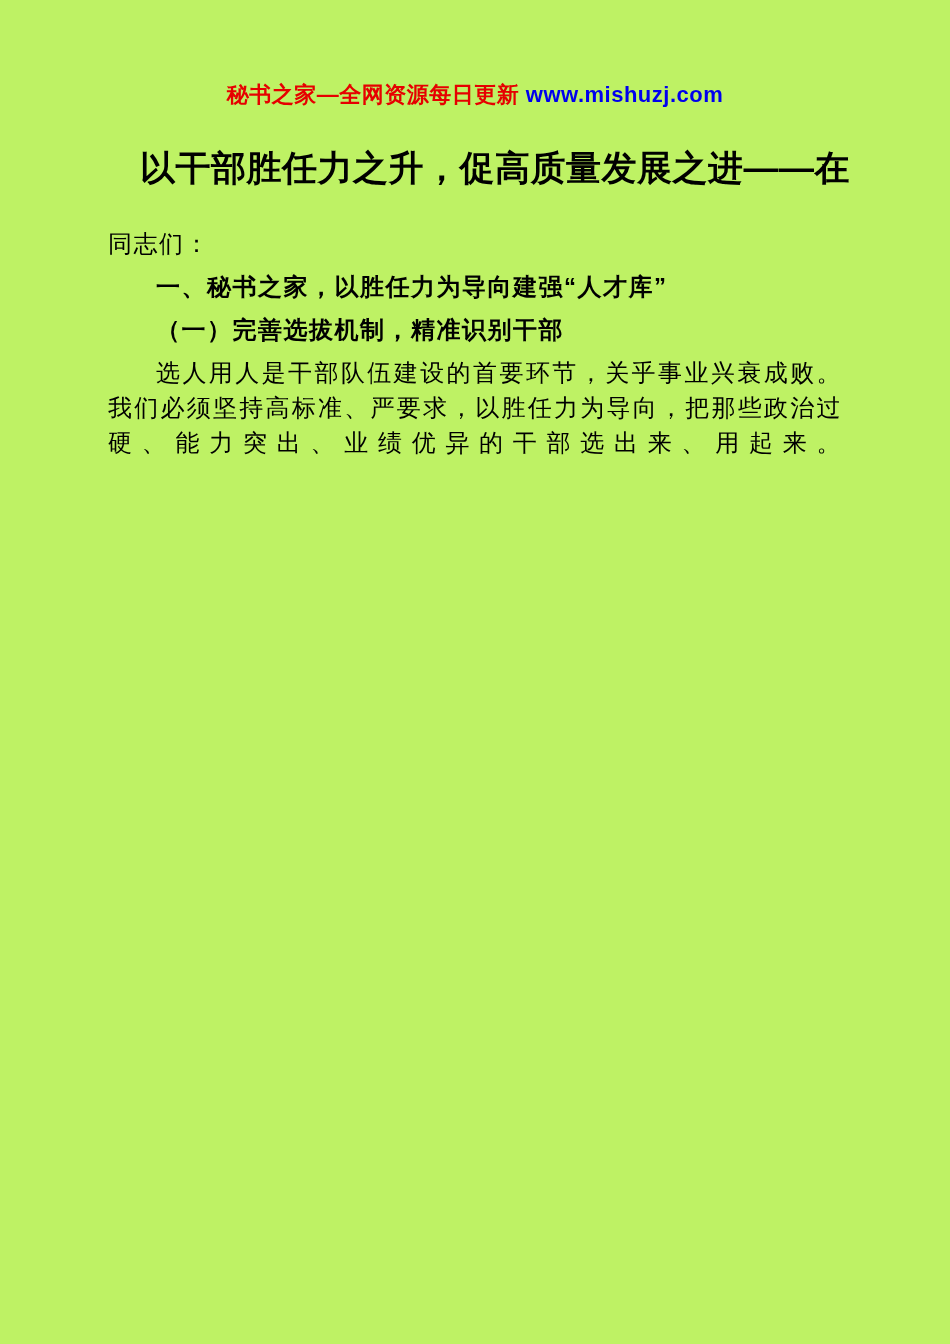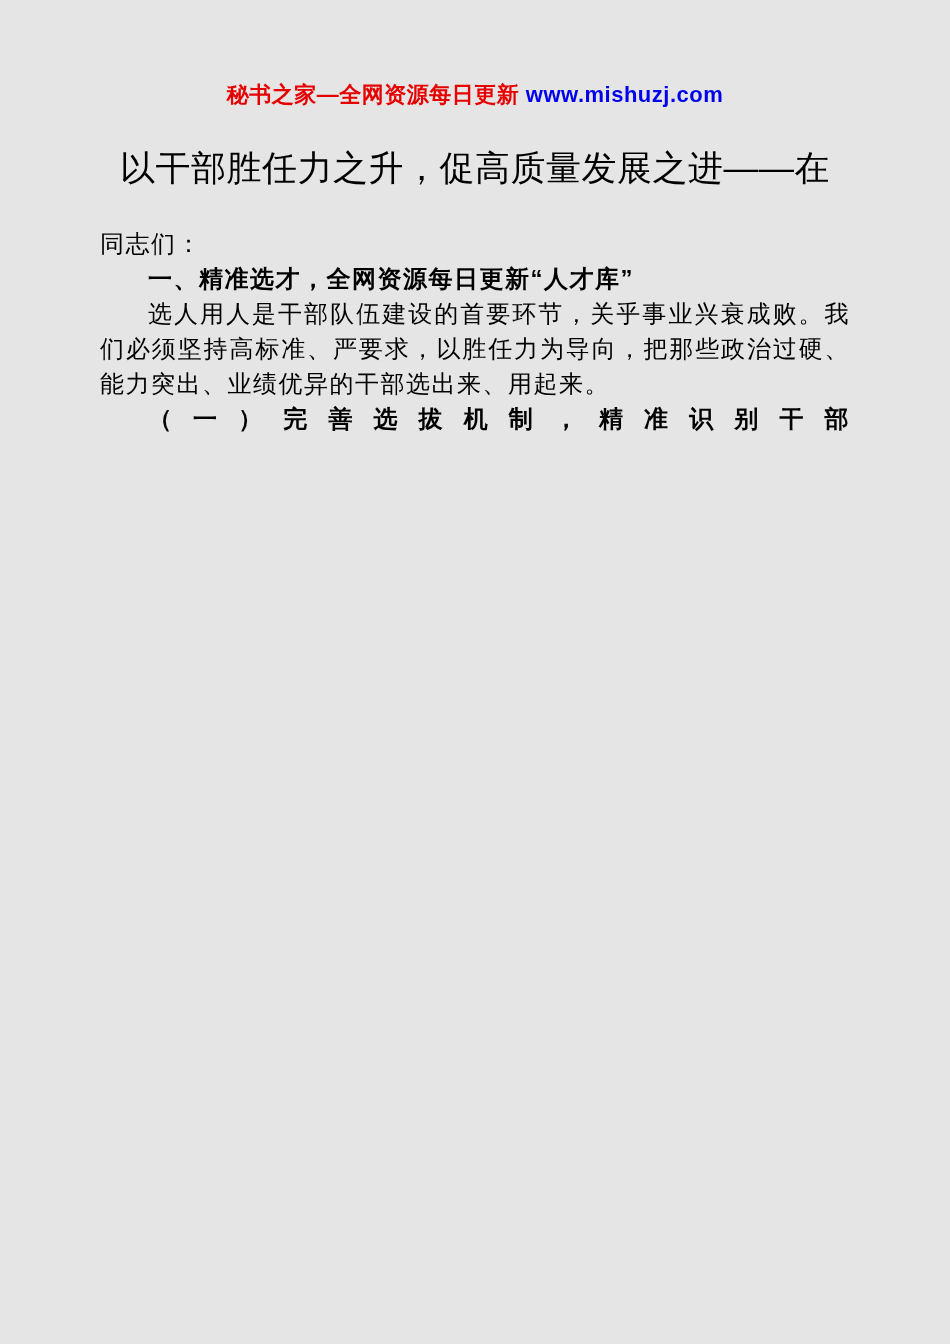--- a/index.html
+++ b/index.html
@@ -3,70 +3,70 @@
   <meta charset="utf-8">
   <style>
     * { box-sizing: border-box; }
     html, body { margin: 0; padding: 0; }
     body { background: #ffffff; }
 
     .page {
       width: 950px;
       height: 1344px;
       margin: 0 auto;
-      background: #e5e5e5;
+      background: #bef264;
       padding: 80px 100px 30px 100px;
       overflow: hidden;
       color: #000000;
       font-family: "Liberation Sans", "DejaVu Sans", sans-serif;
     }
 
     .doc-header {
       text-align: center;
       font-size: 22px;
       font-weight: 700;
       line-height: 30px;
       letter-spacing: 0.5px;
       white-space: nowrap;
     }
     .site-name, .tagline { color: #e60000; }
     .site-url { color: #0000ee; text-decoration: none; cursor: pointer; }
 
     .doc-title {
       margin: 14px 0 0 0;
       font-size: 35px;
-      font-weight: 400;
-      text-align: center;
+      font-weight: 700;
+      text-align: right;
       letter-spacing: 0.5px;
     }
     .title-line { display: block; line-height: 88px; white-space: nowrap; }
 
     .doc-body {
       margin-top: 14px;
       font-size: 24px;
       line-height: 35px;
       letter-spacing: 1.5px;
       text-align: justify;
     }
-    .para { margin: 0; text-indent: 2em; }
+    .para { margin: 8px; text-indent: 2em; }
     .para.salutation { text-indent: 0; }
     .para.heading { font-weight: 700; }
     .para:last-child { text-align-last: justify; }
   </style>
 </head>
 <body>
 
 <div class="page">
 
   <div class="doc-header"><span class="site-name" style="color: rgb(230, 0, 0);">秘书之家</span><span class="tagline" style="color: rgb(230, 0, 0);">—全网资源每日更新 </span><a class="site-url" style="color: rgb(0, 0, 238);">www.mishuzj.com</a></div>
 
   <h1 class="doc-title">
     <span class="title-line">以干部胜任力之升，促高质量发展之进——在</span>
   </h1>
 
   <div class="doc-body">
       <p class="para salutation">同志们：</p>
-      <p class="para heading">一、精准选才，全网资源每日更新“人才库”</p>
+      <p class="para heading">一、秘书之家，以胜任力为导向建强“人才库”</p>
+      <p class="para heading">（一）完善选拔机制，精准识别干部</p>
       <p class="para normal">选人用人是干部队伍建设的首要环节，关乎事业兴衰成败。我们必须坚持高标准、严要求，以胜任力为导向，把那些政治过硬、能力突出、业绩优异的干部选出来、用起来。</p>
-      <p class="para heading">（一）完善选拔机制，精准识别干部</p>
     </div>
 
 </div>
 
 </body></html>

